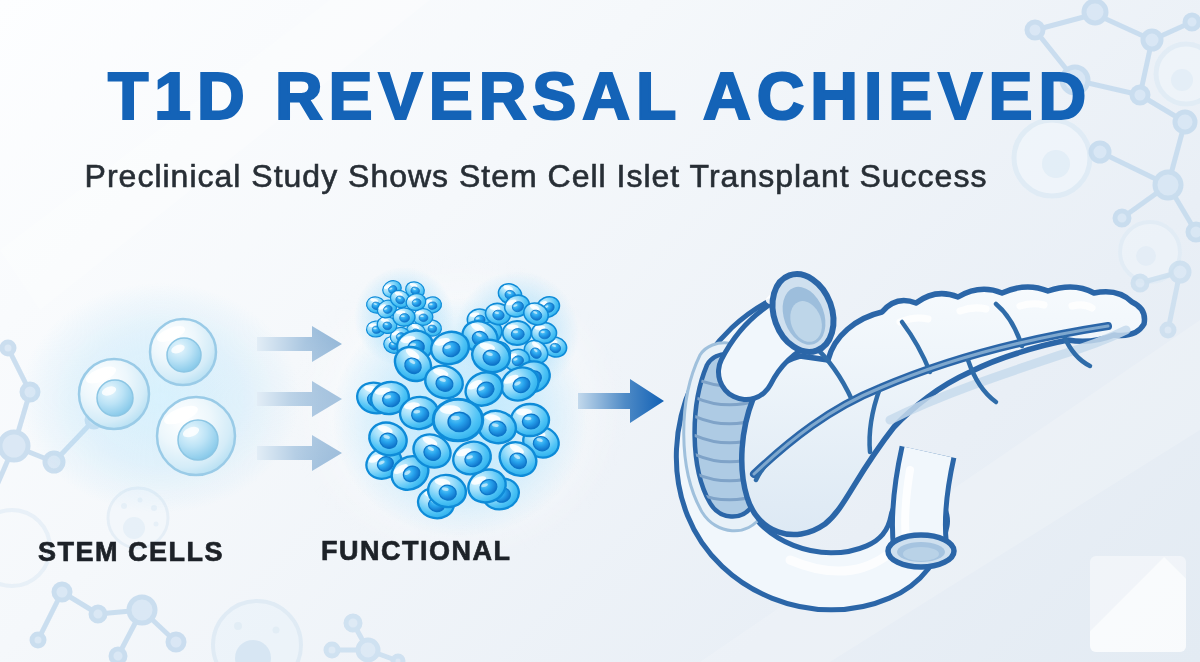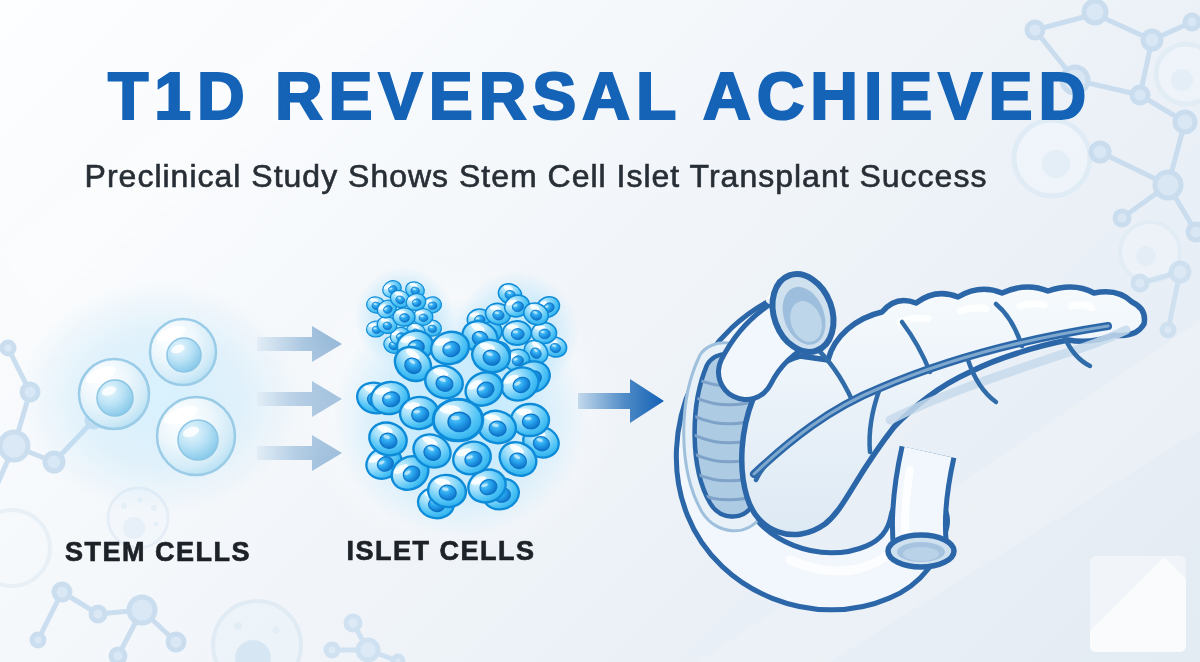--- a/index.html
+++ b/index.html
@@ -13,21 +13,21 @@
     position:absolute;top:60px;left:0;width:1200px;text-align:center;
     font-size:66px;line-height:72px;font-weight:800;letter-spacing:6px;
     color:#1463b7;-webkit-text-stroke:2.2px #1463b7;white-space:nowrap;
   }
   .subtitle{
     position:absolute;top:156px;left:0;width:1072px;text-align:center;
     font-size:32px;line-height:40px;font-weight:500;letter-spacing:1px;
     color:#272e35;-webkit-text-stroke:.6px #272e35;white-space:nowrap;
   }
   .step-label{
-    position:absolute;text-align:center;font-weight:700;font-size:27px;line-height:32px;
+    position:absolute;text-align:left;font-weight:700;font-size:27px;line-height:32px;
     letter-spacing:1.5px;color:#1d2228;-webkit-text-stroke:.7px #1d2228;
   }
   .step-label.stem{left:38px;top:536px;width:240px;}
   .step-label.islet{left:321px;top:535px;width:240px;}
   .watermark{
     position:absolute;left:1090px;top:556px;width:96px;height:96px;border-radius:6px;
     background:rgba(255,255,255,.45);overflow:hidden;
   }
   .watermark::after{
     content:"";position:absolute;left:-20px;top:40px;width:160px;height:120px;
@@ -376,17 +376,17 @@
       <g>
         <ellipse cx="921" cy="551" rx="33" ry="16" fill="#cfe0ef" stroke="#2b66a8" stroke-width="5.5"></ellipse>
         <ellipse cx="921" cy="552" rx="24" ry="10" fill="#a6c4e0"></ellipse>
         <ellipse cx="921" cy="554" rx="18" ry="7" fill="#b9d2e7"></ellipse>
       </g>
     </g>
   </svg>
 
   <div class="step-label stem">STEM CELLS</div>
   <div class="step-label islet">
-    <div>ISLET CELLS</div>
+    <div>FUNCTIONAL</div>
   </div>
 
   <div class="watermark"></div>
 </div>
 
 </body></html>

